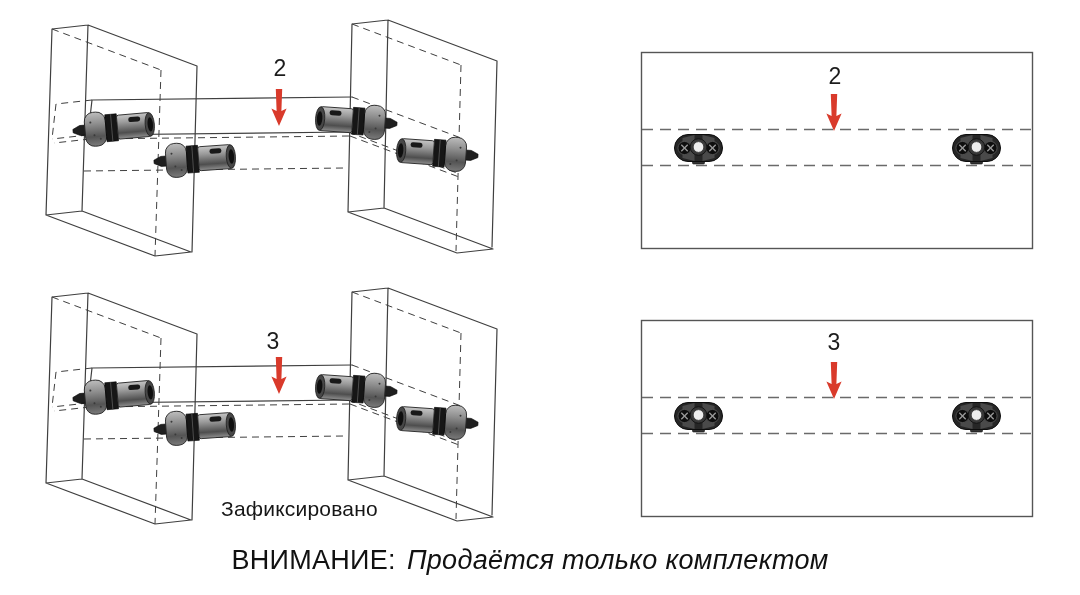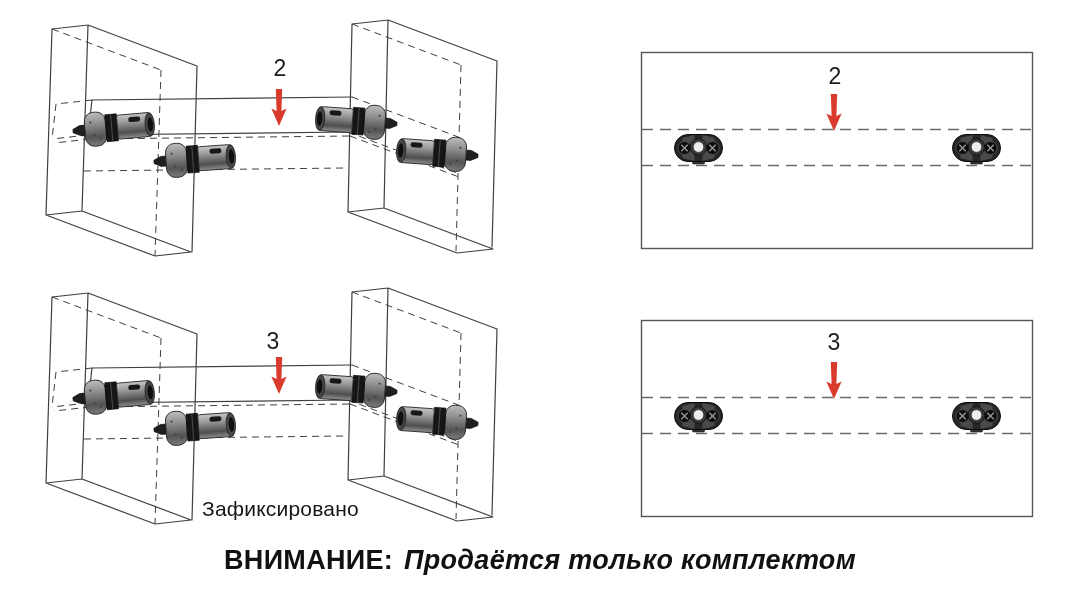--- a/index.html
+++ b/index.html
@@ -10,26 +10,26 @@
   .canvas{position:absolute;left:0;top:0;}
   .num{
     position:absolute;width:34px;text-align:center;
     font-size:23px;color:#1c1c1c;font-weight:400;line-height:24px;
   }
   .num-iso2{left:263px;top:56px;}
   .num-front2{left:818px;top:64px;}
   .num-iso3{left:256px;top:329px;}
   .num-front3{left:817px;top:330px;}
   .locked-caption{
-    position:absolute;left:202px;top:497px;
+    position:absolute;left:221px;top:497px;
     font-size:21px;color:#161616;font-weight:500;letter-spacing:0.2px;
   }
   .notice{
-    position:absolute;left:160px;top:545px;width:760px;text-align:center;
-    font-size:27px;color:#111;font-weight:bold;letter-spacing:0.3px;white-space:nowrap;
+    position:absolute;left:150px;top:545px;width:760px;text-align:center;
+    font-size:27px;color:#111;font-weight:normal;letter-spacing:0.3px;white-space:nowrap;
   }
   .notice-message{font-style:italic;margin-left:11px;}
 </style>
 </head>
 <body>
 
 <div class="stage">
 
   <svg class="canvas" width="1080" height="595" viewBox="0 0 1080 595" aria-hidden="true">
     <defs>

